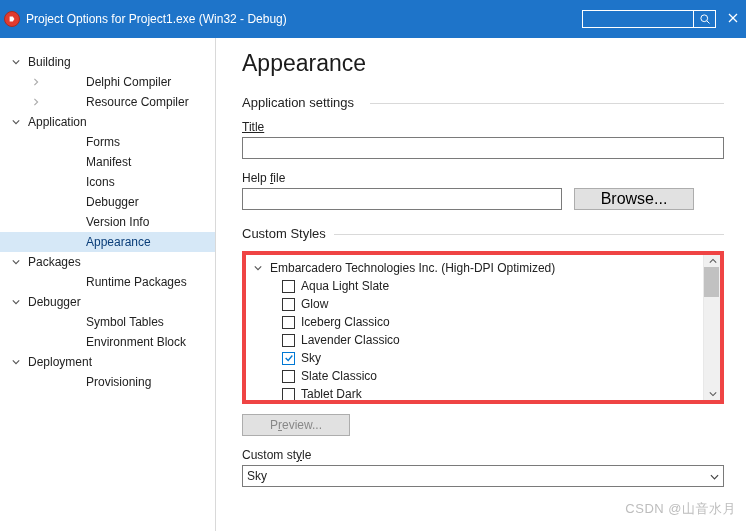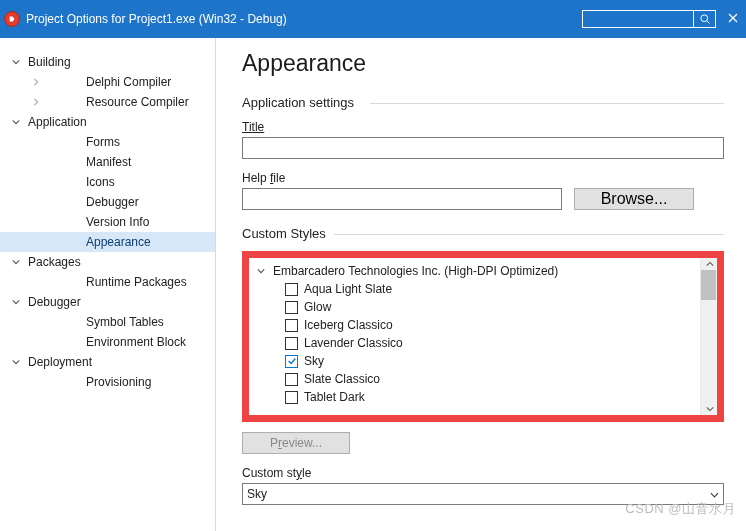--- a/index.html
+++ b/index.html
@@ -37,21 +37,21 @@
 h1 { font-size: 23px; font-weight: 400; margin: 0 0 18px 0; color: #1b1b1b; }
 .section-title { font-size: 13px; color: #222; position: relative; margin-bottom: 10px; }
 .section-title::after { content: ""; position: absolute; left: calc(var(--tw,130px)); right: 0; top: 50%; border-top: 1px solid #d9d9d9; }
 .field-label { font-size: 12px; margin-bottom: 3px; }
 .wide-input { width: 100%; height: 22px; border: 1px solid #7a7a7a; font-size: 12px; padding: 0 4px; margin-bottom: 12px; }
 .help-row { display: flex; gap: 12px; align-items: center; margin-bottom: 16px; }
 .help-row input { flex: 0 0 320px; height: 22px; border: 1px solid #7a7a7a; font-size: 12px; padding: 0 4px; }
 .browse-btn { width: 120px; height: 22px; background: #e1e1e1; border: 1px solid #adadad; font-size: 16px; cursor: pointer; }
 
 
-.styles-box { border: 7px solid #ef4444; height: 171px; overflow: hidden; position: relative; background: #fff; }
+.styles-box { border: 4px solid #ef4444; height: 153px; overflow: hidden; position: relative; background: #fff; }
 .styles-scroll { position: absolute; right: 0; top: 0; bottom: 0; width: 17px; background: #f0f0f0; border-left: 1px solid #e8e8e8; }
 .styles-scroll .thumb { position: absolute; top: 12px; right: 1px; width: 15px; height: 30px; background: #c1c1c1; }
 .styles-scroll .arr { position: absolute; width: 17px; height: 12px; display: flex; align-items: center; justify-content: center; color: #555; }
 .styles-scroll .arr.up { top: 0; }
 .styles-scroll .arr.dn { bottom: 0; }
 .styles-inner { padding: 4px 2px; }
 .group-row { display: flex; align-items: center; height: 18px; padding-left: 6px; font-size: 12px; }
 .group-row .exp { width: 10px; margin-right: 6px; color: #555; }
 .style-item { display: flex; align-items: center; height: 18px; padding-left: 34px; font-size: 12px; }
 .cb { width: 13px; height: 13px; border: 1px solid #333; margin-right: 6px; display: flex; align-items: center; justify-content: center; background: #fff; }

